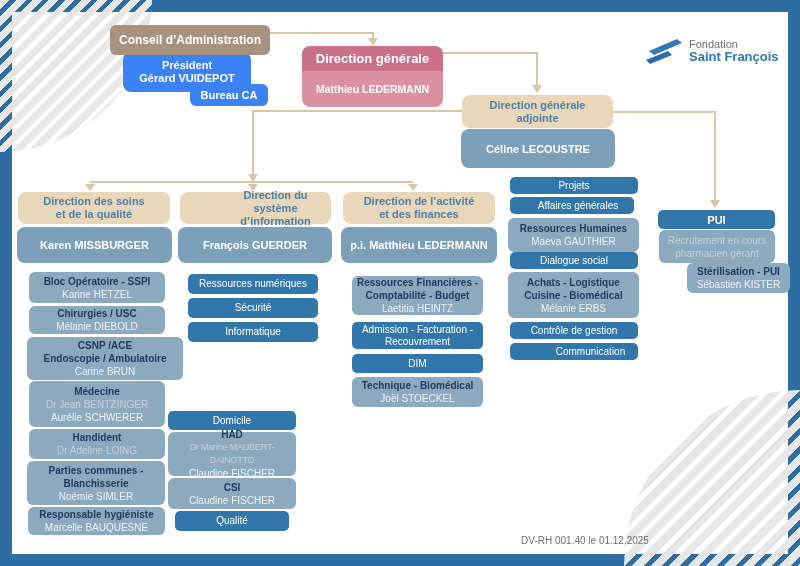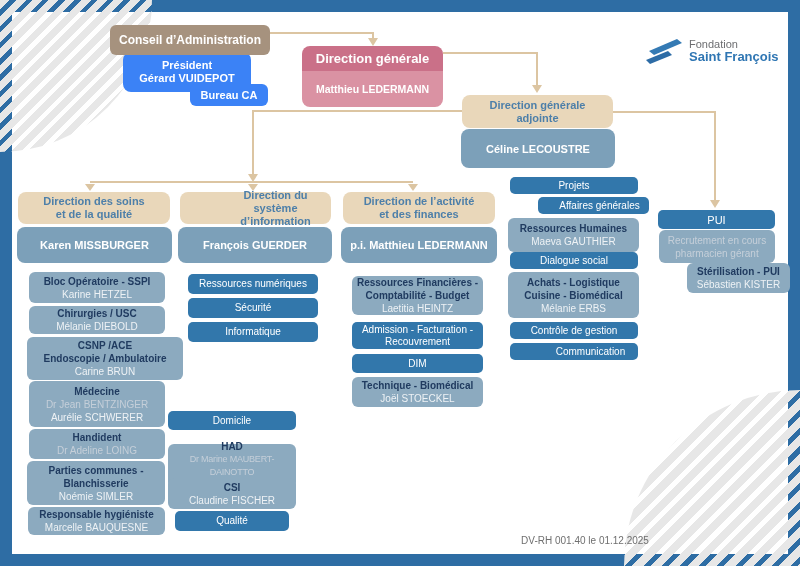--- a/index.html
+++ b/index.html
@@ -158,21 +158,21 @@
   <div class="box dark" style="left:188px;top:274px;width:130px;height:20px;">
     <span>Ressources numériques</span>
   </div>
   <div class="box dark" style="left:188px;top:322px;width:130px;height:20px;">
     <span>Informatique</span>
   </div>
 
   <div class="box dark" style="left:168px;top:411px;width:128px;height:19px;">
     <span>Domicile</span>
   </div>
-  <div class="box light" style="left:168px;top:432px;width:128px;height:44px;margin-top:12px;">
+  <div class="box light" style="left:168px;top:432px;width:128px;height:44px;">
     <div class="tt">HAD</div>
     <div class="mut tiny">Dr Marine MAUBERT-DAINOTTO</div>
     <div class="nm">Claudine FISCHER</div>
   </div>
   <div class="box light" style="left:168px;top:478px;width:128px;height:31px;">
     <div class="tt">CSI</div>
     <div class="nm">Claudine FISCHER</div>
   </div>
   <div class="box dark" style="left:175px;top:511px;width:114px;height:20px;">
     <span>Qualité</span>
@@ -191,21 +191,21 @@
     <span>DIM</span>
   </div>
   <div class="box light" style="left:352px;top:377px;width:131px;height:30px;">
     <div class="tt">Technique - Biomédical</div>
     <div class="nm">Joël STOECKEL</div>
   </div>
 
   <div class="box dark" style="left:510px;top:177px;width:128px;height:17px;">
     <span>Projets</span>
   </div>
-  <div class="box dark" style="left:538px;top:197px;width:111px;height:17px;padding-left:12px;">
+  <div class="box dark" style="left:510px;top:197px;width:124px;height:17px;padding-left:12px;">
     <span>Affaires générales</span>
   </div>
   <div class="box light" style="left:508px;top:218px;width:131px;height:34px;">
     <div class="tt">Ressources Humaines</div>
     <div class="nm">Maeva GAUTHIER</div>
   </div>
   <div class="box dark" style="left:510px;top:252px;width:128px;height:17px;">
     <span>Dialogue social</span>
   </div>
   <div class="box light" style="left:508px;top:272px;width:131px;height:46px;">
@@ -213,21 +213,21 @@
     <div class="tt">Cuisine - Biomédical</div>
     <div class="nm">Mélanie ERBS</div>
   </div>
   <div class="box dark" style="left:510px;top:322px;width:128px;height:17px;">
     <span>Contrôle de gestion</span>
   </div>
   <div class="box dark" style="left:510px;top:343px;width:128px;height:17px;padding-left:33px;">
     <span>Communication</span>
   </div>
 
-  <div class="box dark" style="left:658px;top:210px;width:117px;height:19px;font-weight:400;font-size:11px;">
+  <div class="box dark" style="left:658px;top:210px;width:117px;height:19px;font-weight:700;font-size:11px;">
     <span>PUI</span>
   </div>
   <div class="box light" style="left:659px;top:230px;width:116px;height:33px;">
     <div class="mut">Recrutement en cours</div>
     <div class="mut">pharmacien gérant</div>
   </div>
   <div class="box light" style="left:687px;top:263px;width:103px;height:30px;z-index:5;">
     <div class="tt">Stérilisation - PUI</div>
     <div class="nm">Sébastien KISTER</div>
   </div>

